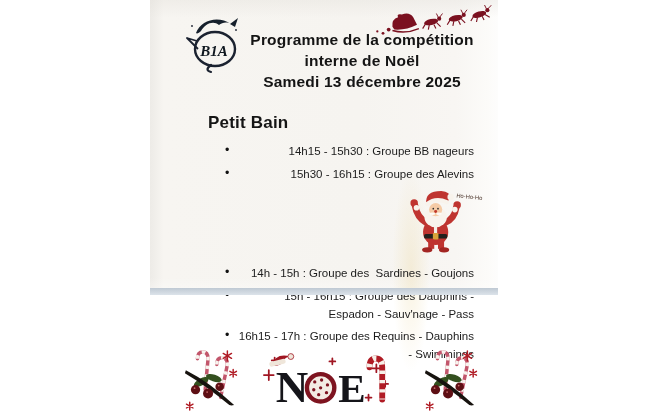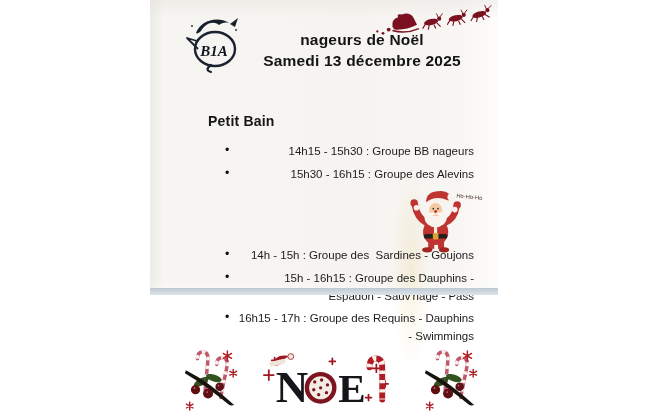--- a/index.html
+++ b/index.html
@@ -25,30 +25,30 @@
   .bottom-strip {
     position:absolute; left:0; bottom:0; width:100%; height:7px;
     background:linear-gradient(180deg,#bfc9d3 0%,#dce3ea 100%);
   }
   .title-block {
     position:absolute; left:78px; top:29px; width:268px;
     text-align:center; font-weight:bold; font-size:15.5px; line-height:21px;
     color:#141414; letter-spacing:.2px;
   }
   .section-heading {
-    position:absolute; left:58px; font-size:14px; font-weight:bold; color:#151515;
+    position:absolute; left:58px; font-size:17px; font-weight:bold; color:#151515;
     letter-spacing:.2px;
   }
   .heading-petit { top:113px; }
   .heading-grand { top:235px; }
   .bullets {
     position:absolute; left:74px; width:250px; margin:0; padding:0; list-style:none;
   }
   .list-petit { top:142px; }
-  .list-grand { top:246px; }
+  .list-grand { top:264px; }
   .bullets li {
     position:relative; padding-left:13px; margin-bottom:4.5px;
     font-size:11.5px; line-height:18px; color:#1c1c1c; white-space:pre-wrap;text-align:right;
   }
   .bullets li::before { content:"•"; position:absolute; left:1px; top:-1px; font-size:12.5px; color:#111; }
   .decor { position:absolute; }
   .logo       { left:34px;  top:12px;  width:60px;  height:62px; }
   .sleigh     { left:222px; top:5px;   width:124px; height:34px; }
   .santa      { left:252px; top:182px; width:86px;  height:72px; }
   .noel       { left:110px; top:350px; width:132px; height:60px; }
@@ -100,21 +100,22 @@
           <ellipse cx="10" cy="9" rx="7.5" ry="3.2" transform="rotate(-16 10 9)" stroke="none"></ellipse>
           <circle cx="18.5" cy="4.5" r="2.2" stroke="none"></circle>
           <path d="M19 3 L23 -1 M17.5 3 L15.5 -1" fill="none" stroke-width="1"></path>
           <path d="M4 11 L1 16 M8 12 L7 17 M13 11 L15 15 M16 9 L21 12" fill="none" stroke-width="1.2"></path>
         </g>
       </g>
     </svg>
   </div>
 
   <div class="title-block">
-    <div>nageurs de Noël</div>
+    <div>Programme de la compétition</div>
+    <div>interne de Noël</div>
     <div>Samedi 13 décembre 2025</div>
   </div>
 
   <div class="section-heading heading-petit">Petit Bain</div>
   <ul class="bullets list-petit">
     <li>14h15 - 15h30 : Groupe BB nageurs</li>
     <li>15h30 - 16h15 : Groupe des Alevins</li>
   </ul>
 
   <div class="decor santa">

